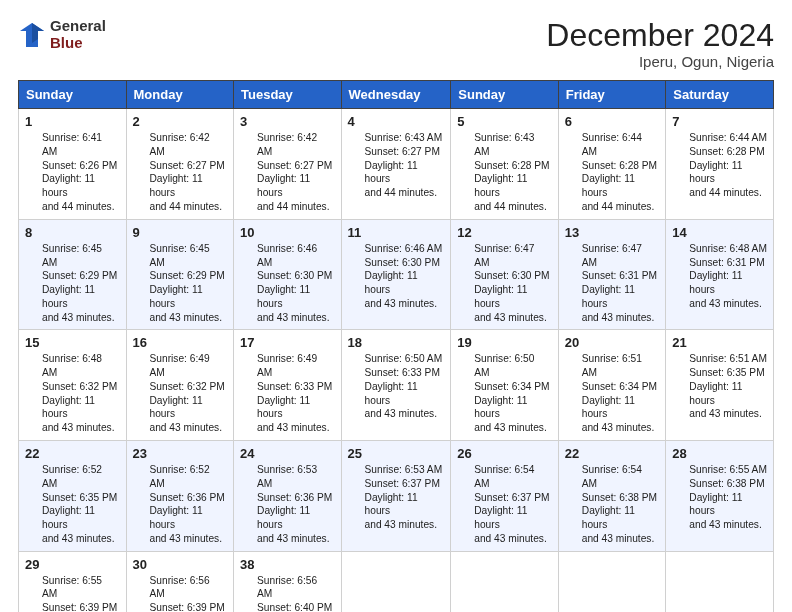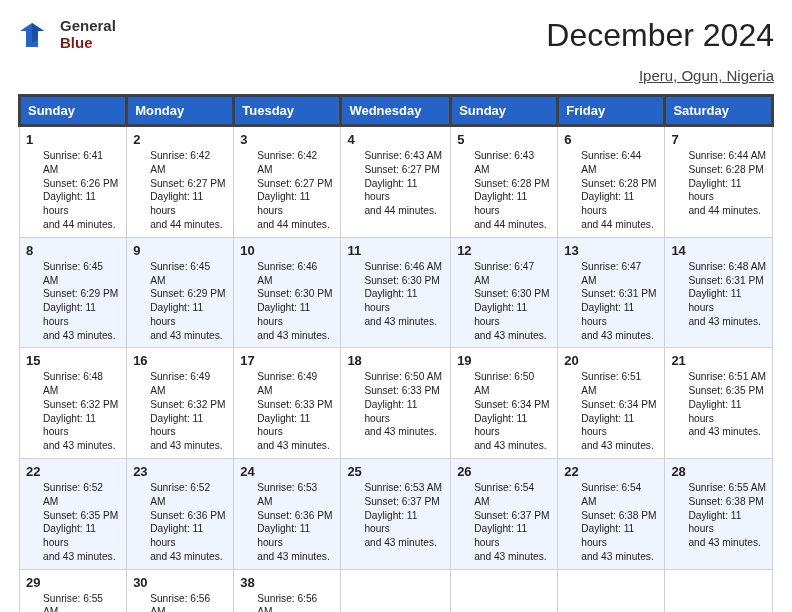--- a/index.html
+++ b/index.html
@@ -18,21 +18,21 @@
     }
     .header {
       display: flex;
       justify-content: space-between;
       align-items: flex-start;
       margin-bottom: 10px;
     }
     .logo {
       display: flex;
       align-items: center;
-      gap: 14px;
+      gap: 4px;
     }
     .logo-text {
       font-size: 15px;
       font-weight: bold;
       line-height: 1.1;
     }
     .logo-general { color: #333; }
     .logo-blue { color: #7f1d1d; }
     .logo-icon {
       width: 28px;
@@ -43,36 +43,35 @@
     }
     .month-title {
       font-size: 32px;
       font-weight: normal;
       color: #222;
       line-height: 1.1;
     }
     .location {
       font-size: 15px;
       color: #444;
-      margin-top: 14px;
-      text-decoration: underline;
+      margin-top: 0;
     }
     .calendar {
       width: 100%;
       border-collapse: collapse;
       font-size: 11px;
     }
     .calendar th {
       background: #2563c7;
       color: #fff;
       text-align: left;
       padding: 6px 7px;
       font-size: 13px;
       font-weight: bold;
-      border: 3px solid #404040;
+      border: 1px solid #404040;
     }
     .calendar td {
       vertical-align: top;
       padding: 5px 6px;
       border: 1px solid #d0d0d0;
       width: 113px;
       height: 80px;
       background: #fff;
     }
     .calendar tr:nth-child(even) td {

